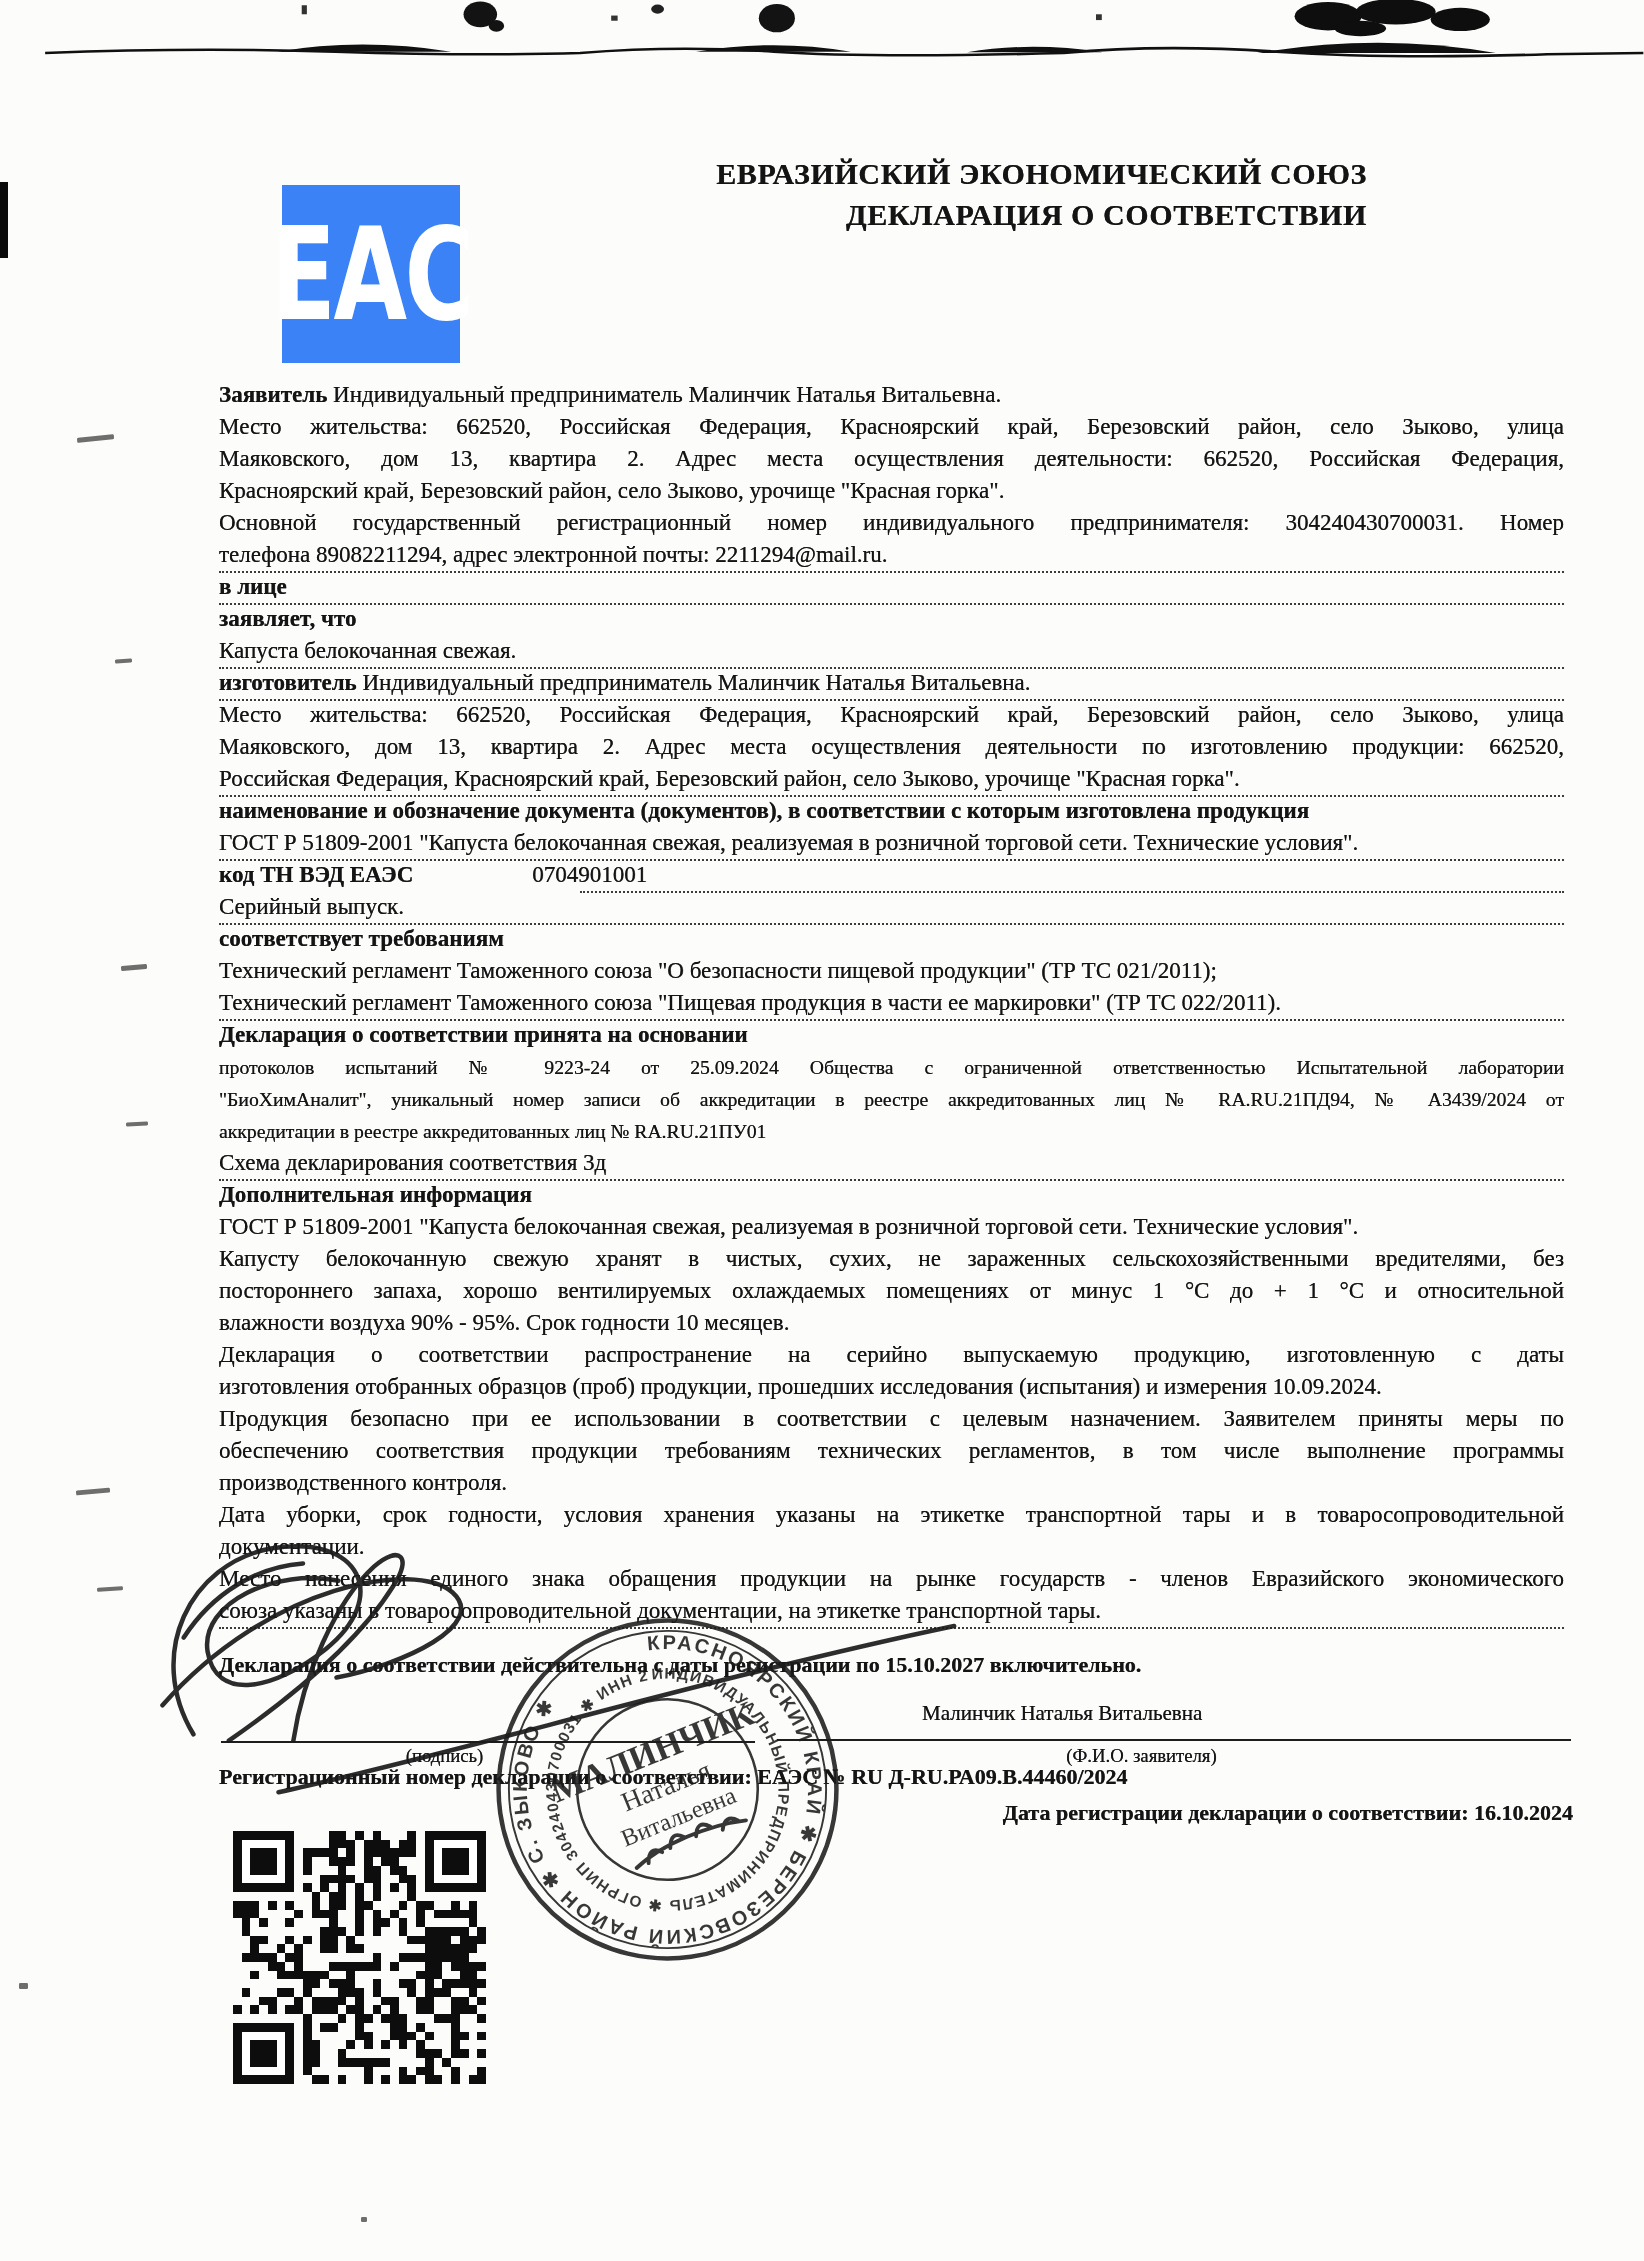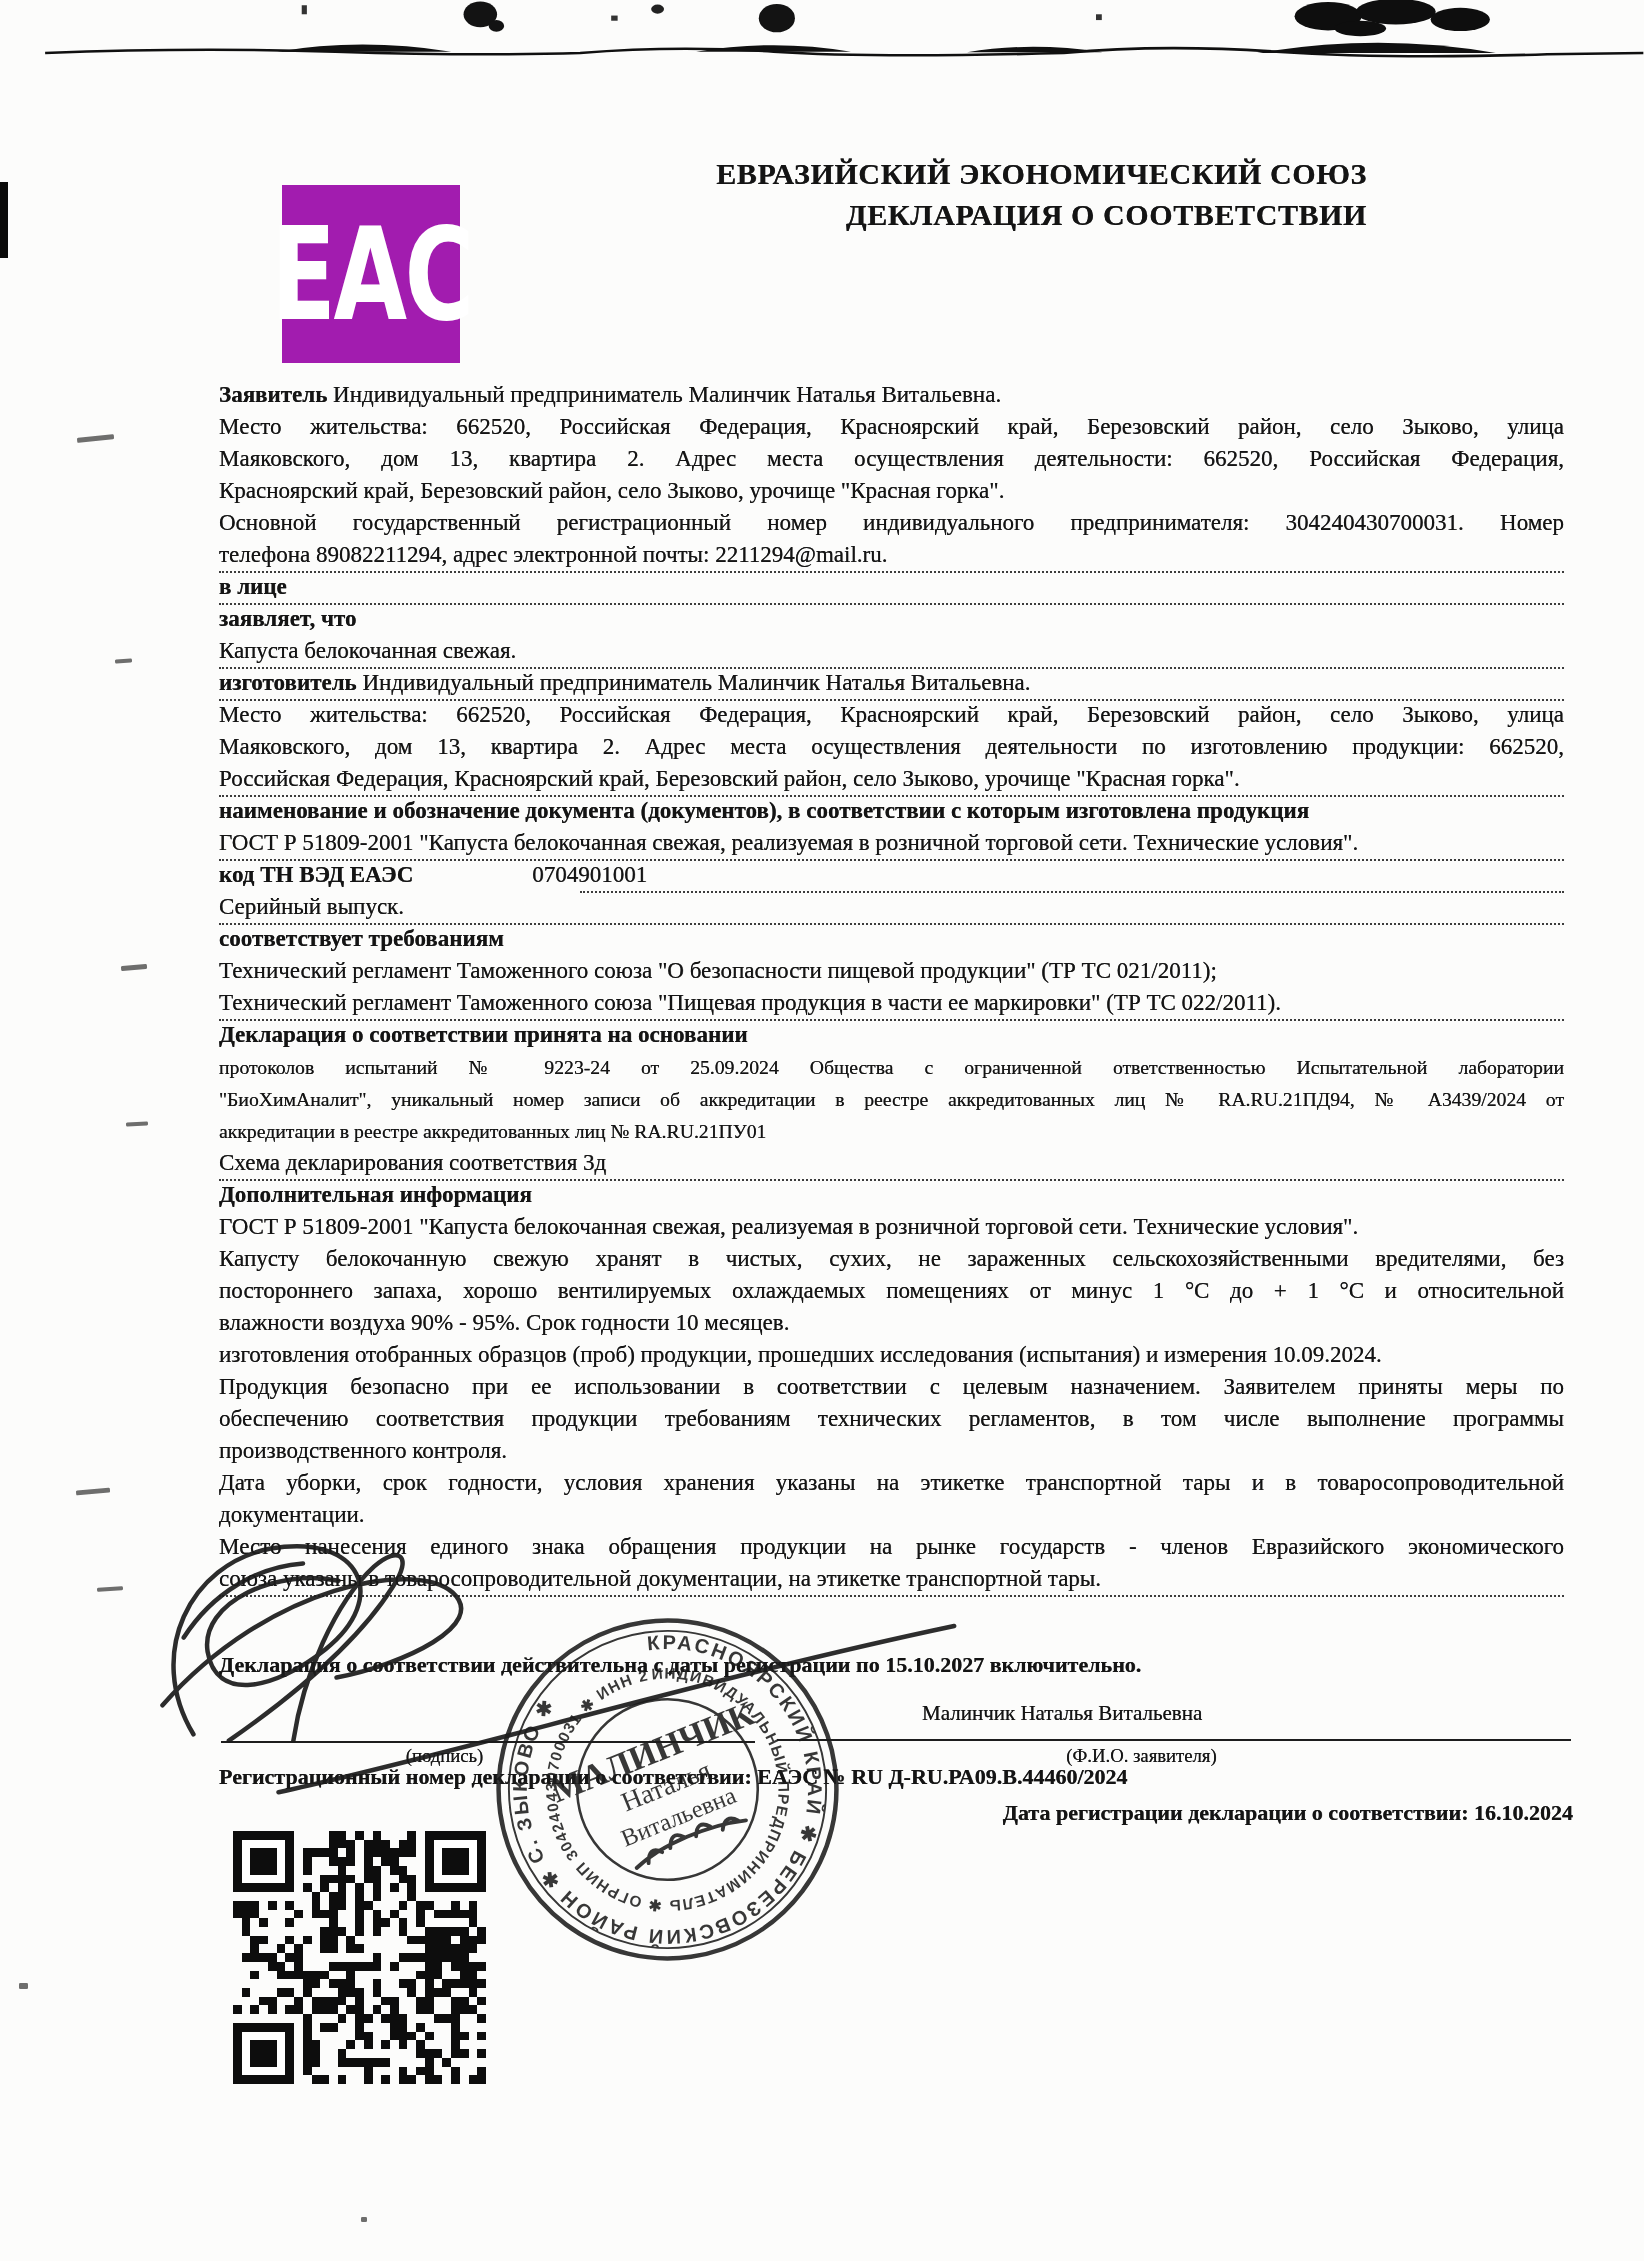--- a/index.html
+++ b/index.html
@@ -1,20 +1,20 @@
 <!DOCTYPE html>
 <html style="font-size:10.3px"><head>
 <meta charset="utf-8">
 <style>
   html,body{margin:0;padding:0;background:#8a8a8a;}
   .page{position:relative;width:1644px;height:2261px;background:#fcfcfb;overflow:hidden;
         font-family:"Liberation Serif","DejaVu Serif",serif;color:#141414;}
   .scantext{text-shadow:0 0 0.6px rgba(25,25,25,.65),0.3px 0.4px 0.6px rgba(0,0,0,.3);}
   
-  .eac-logo{position:absolute;left:282px;top:185px;width:178px;height:178px;background:#a21caf;
+  .eac-logo{position:absolute;left:282px;top:185px;width:178px;height:178px;background:#3b82f6;
             display:flex;align-items:center;justify-content:center;}
   .eac-logo span{color:#fff;font-family:"DejaVu Sans","Liberation Sans",sans-serif;font-weight:bold;
                  font-size:97px;letter-spacing:-2.6px;transform:scaleY(1.32) scaleX(.98);}
   .titles{position:absolute;left:426px;top:153px;width:941px;text-align:right;}
   .title1{font-size:30px;font-weight:bold;letter-spacing:0.6px;line-height:41px;}
   .title2{font-size:30px;font-weight:bold;letter-spacing:0.6px;line-height:41px;}
   
   .body-lines{position:absolute;left:219px;top:379px;width:1345px;}
   .line{position:relative;height:32px;line-height:32px;font-size:23px;white-space:normal;}
   .line.just{text-align:justify;text-align-last:justify;}
@@ -98,20 +98,21 @@
       <div class="line scantext boldline">Декларация о соответствии принята на основании</div>
       <div class="line scantext just small">протоколов испытаний № 9223-24 от 25.09.2024 Общества с ограниченной ответственностью Испытательной лаборатории</div>
       <div class="line scantext just small">"БиоХимАналит", уникальный номер записи об аккредитации в реестре аккредитованных лиц № RA.RU.21ПД94, № А3439/2024 от</div>
       <div class="line scantext small">аккредитации в реестре аккредитованных лиц № RA.RU.21ПУ01</div>
       <div class="line scantext">Схема декларирования соответствия 3д<div class="dot"></div></div>
       <div class="line scantext boldline">Дополнительная информация</div>
       <div class="line scantext">ГОСТ Р 51809-2001 "Капуста белокочанная свежая, реализуемая в розничной торговой сети. Технические условия".</div>
       <div class="line scantext just">Капусту белокочанную свежую хранят в чистых, сухих, не зараженных сельскохозяйственными вредителями, без</div>
       <div class="line scantext just">постороннего запаха, хорошо вентилируемых охлаждаемых помещениях от минус 1 °С до + 1 °С и относительной</div>
       <div class="line scantext">влажности воздуха  90% - 95%. Срок годности 10 месяцев.</div>
+      <div class="line scantext just">Декларация о соответствии распространение на серийно выпускаемую продукцию, изготовленную с даты</div>
       <div class="line scantext">изготовления отобранных образцов (проб) продукции, прошедших исследования (испытания) и измерения 10.09.2024.</div>
       <div class="line scantext just">Продукция безопасно при ее использовании в соответствии с целевым назначением. Заявителем приняты меры по</div>
       <div class="line scantext just">обеспечению соответствия продукции требованиям технических регламентов, в том числе выполнение программы</div>
       <div class="line scantext">производственного контроля.</div>
       <div class="line scantext just">Дата уборки, срок годности, условия хранения указаны на этикетке транспортной тары и в товаросопроводительной</div>
       <div class="line scantext">документации.</div>
       <div class="line scantext just">Место нанесения единого знака обращения продукции на рынке государств - членов Евразийского экономического</div>
       <div class="line scantext">союза указаны в товаросопроводительной документации, на этикетке транспортной тары.<div class="dot"></div></div>
     </div>
 

